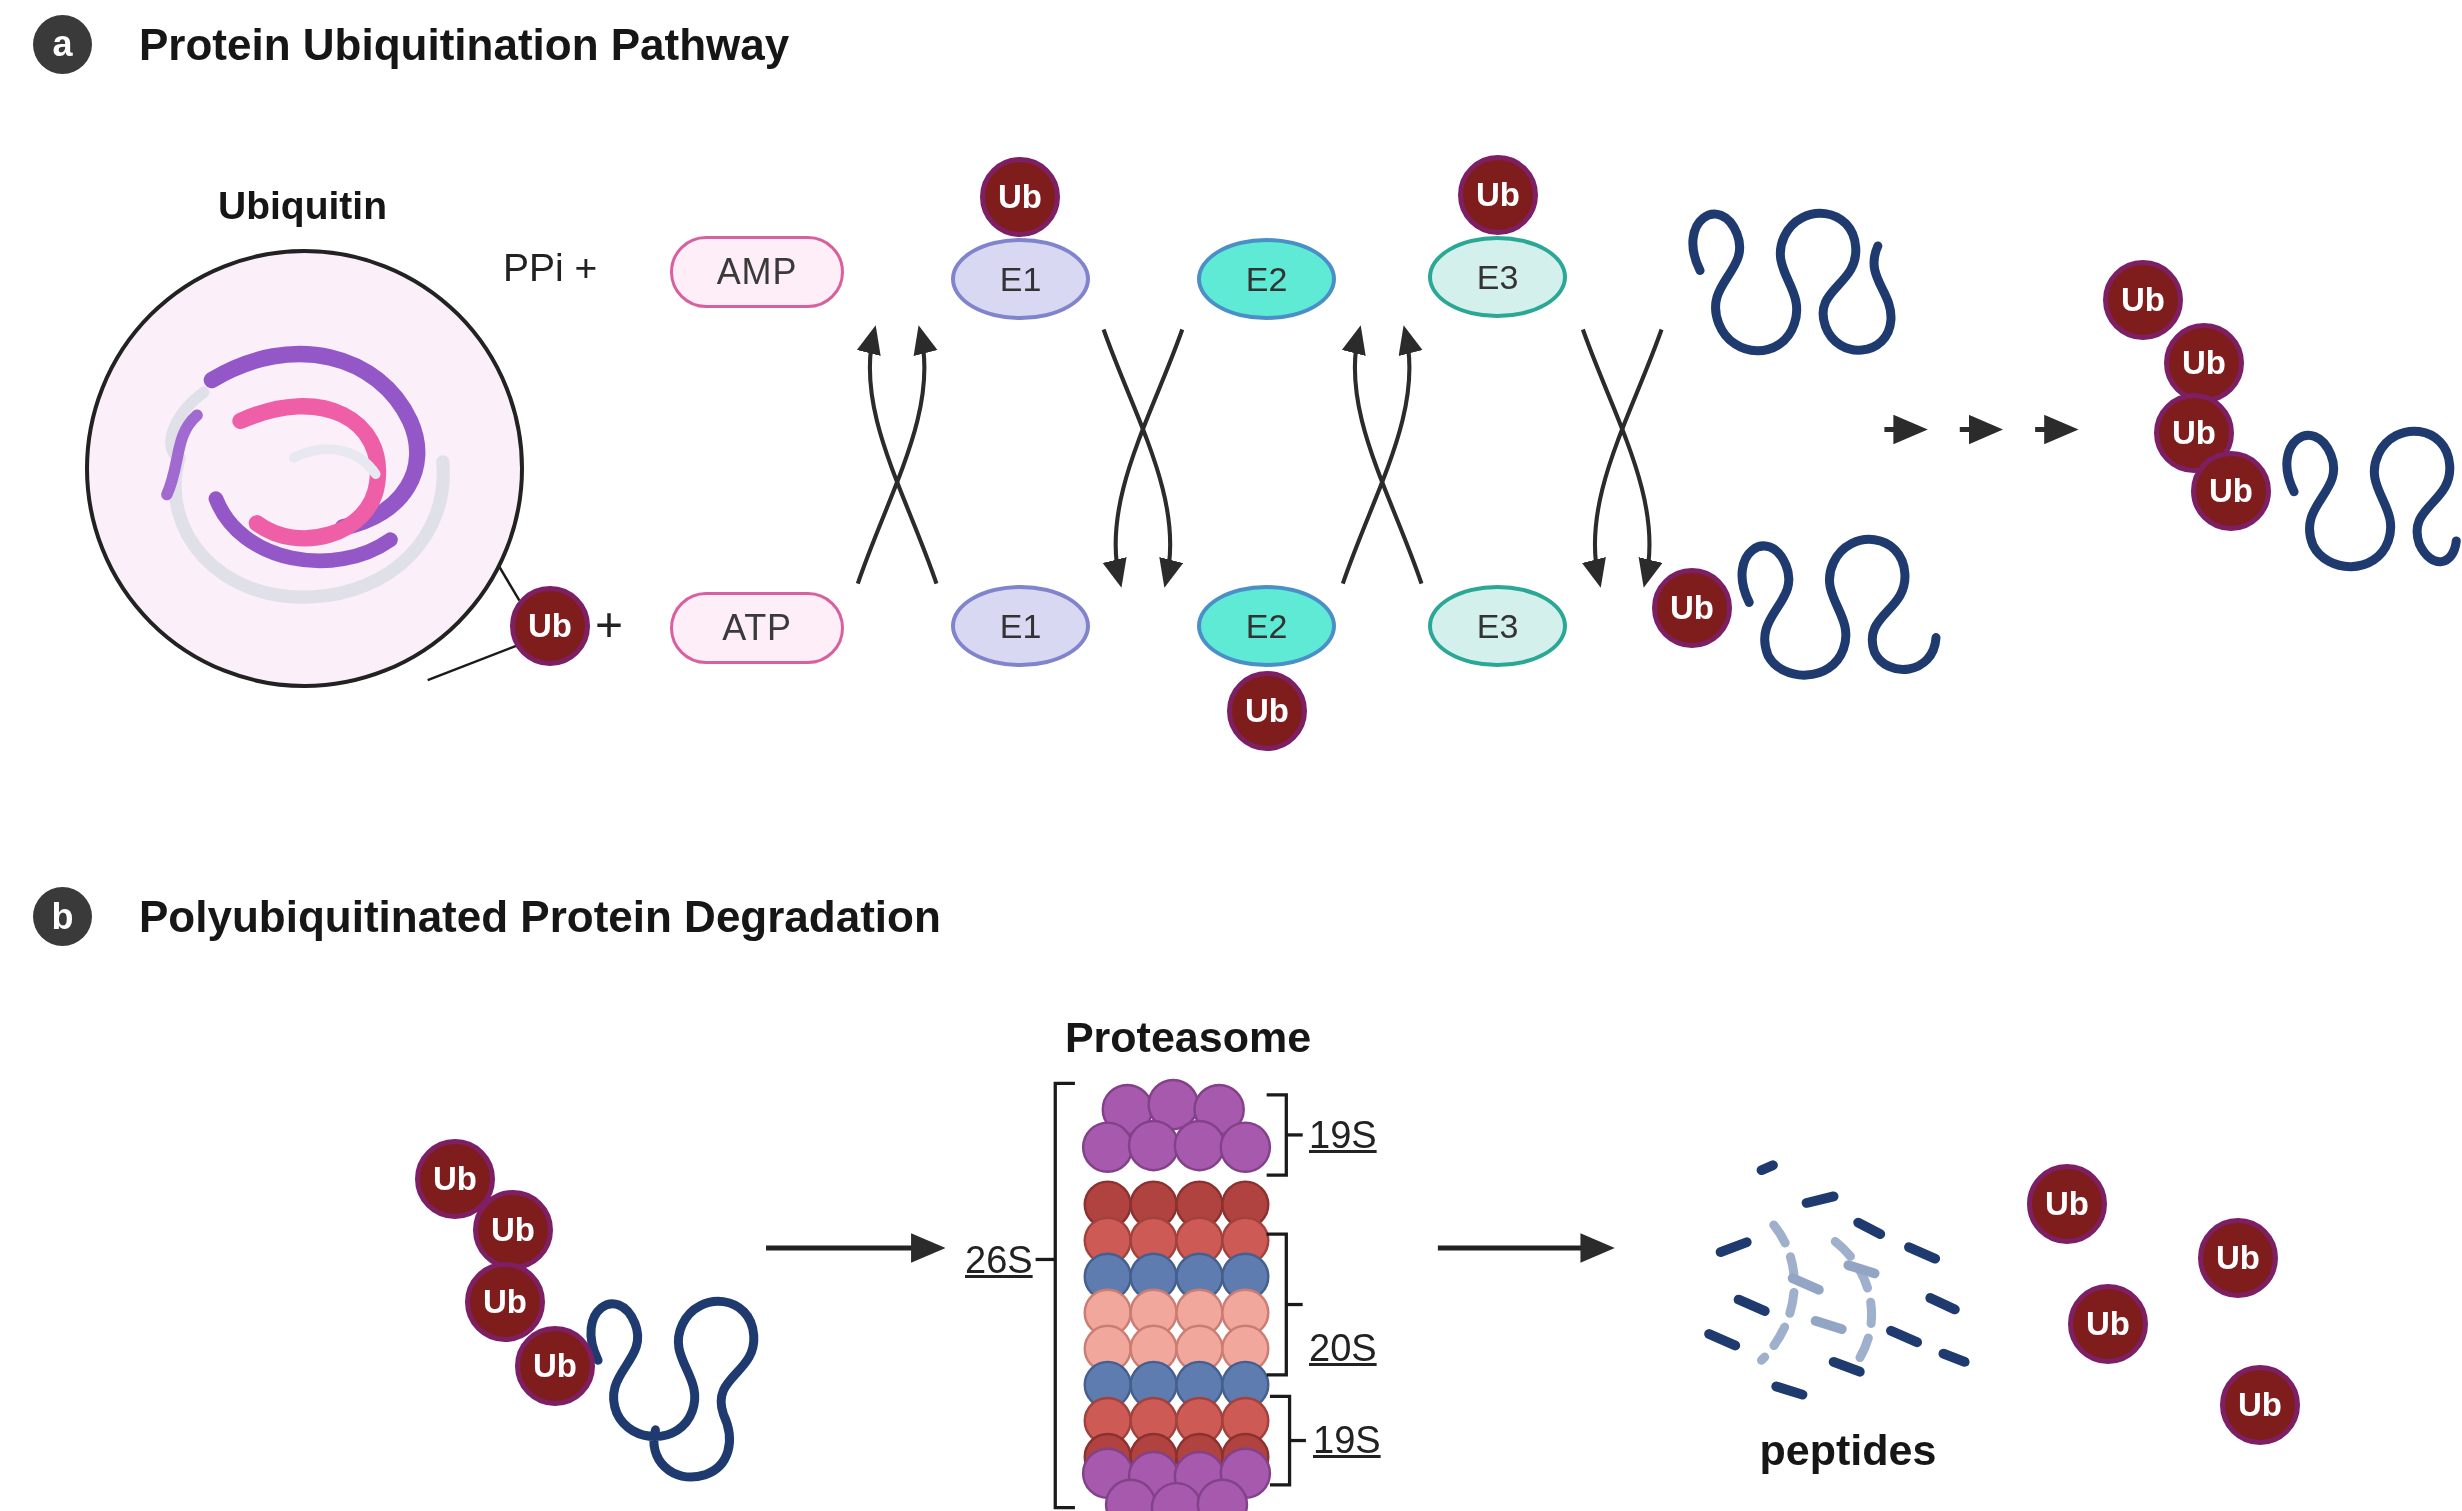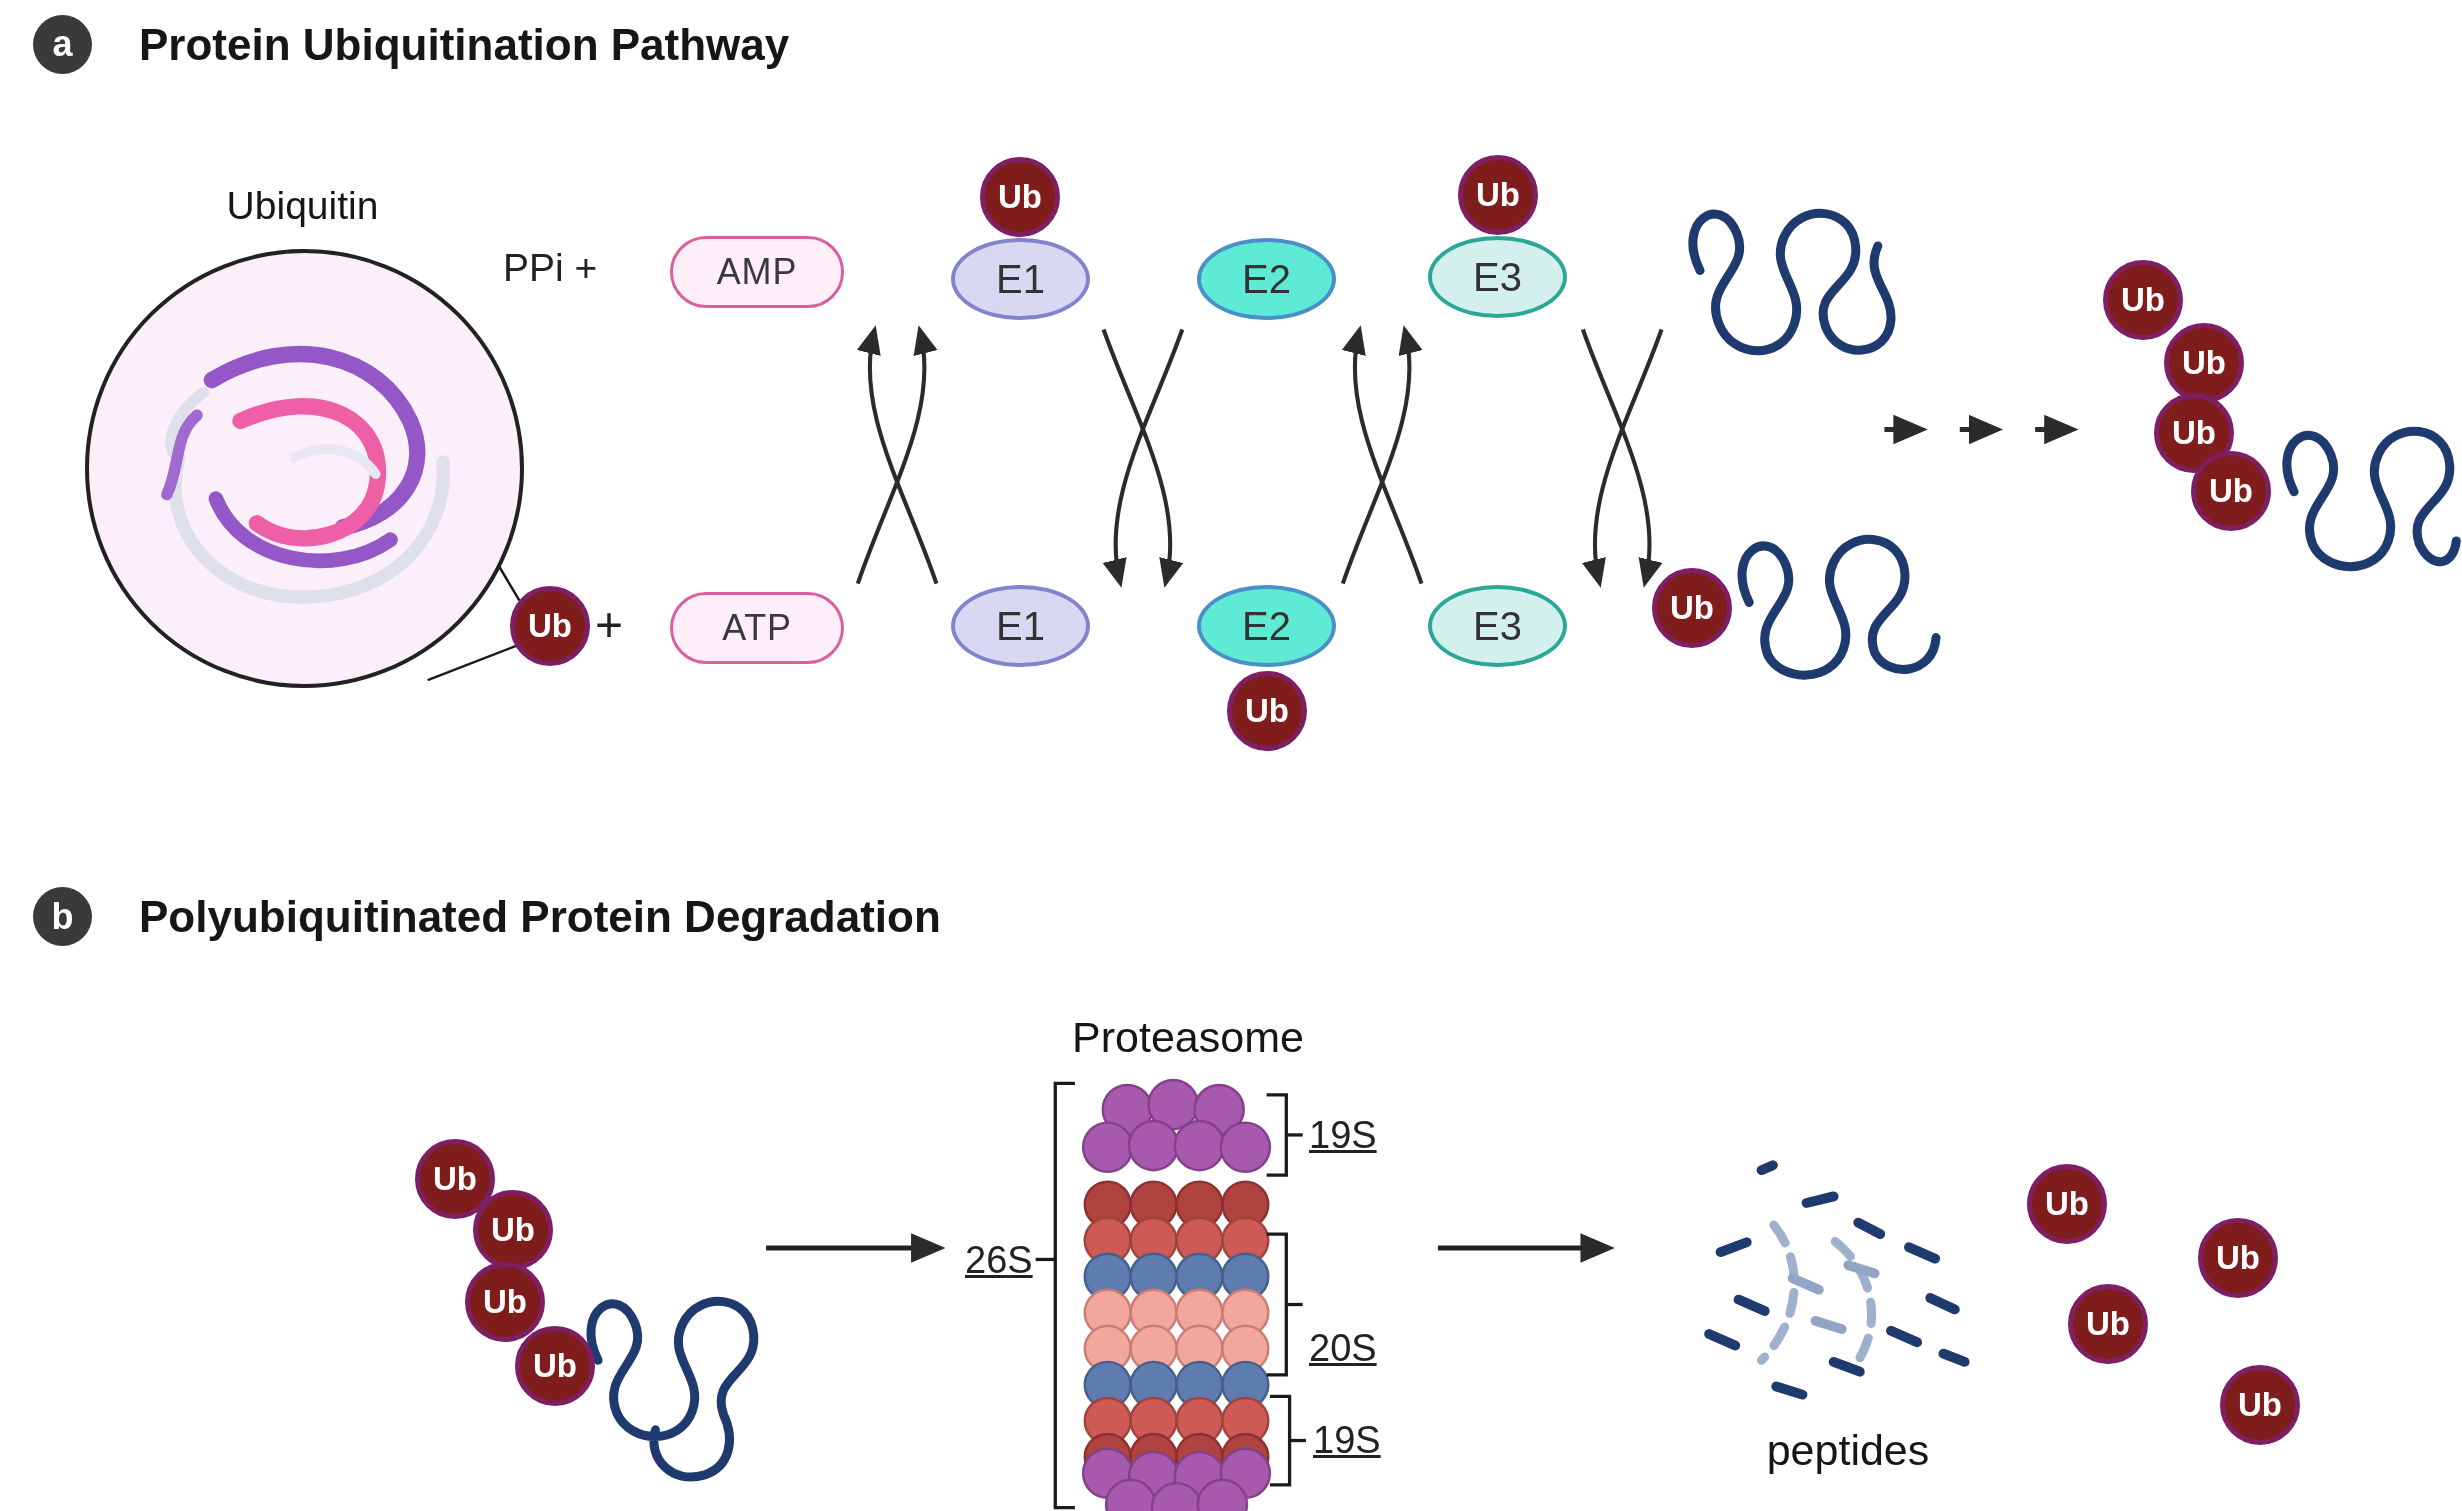--- a/index.html
+++ b/index.html
@@ -15,32 +15,32 @@
   .sec-title{position:absolute;font-size:44px;font-weight:700;color:#161616;z-index:6;white-space:nowrap;}
   .ub{
     position:absolute;box-sizing:border-box;width:80px;height:80px;border-radius:50%;
     background:#7f1d1d;border:5.7px solid #7e1f63;color:#fff;
     display:flex;align-items:center;justify-content:center;
     font-size:33px;font-weight:700;z-index:5;
   }
   .enzyme{
     position:absolute;box-sizing:border-box;width:139px;height:82px;border-radius:50%;
     border:4.1px solid;display:flex;align-items:center;justify-content:center;
-    font-size:40px;color:#333;z-index:4;background:#fff;
+    font-size:34px;color:#333;z-index:4;background:#fff;
   }
   .e1{background:#d9d8f3;border-color:#8084cc;}
   .e2{background:#5eead4;border-color:#4a8fc7;}
   .e3{background:#d3f0ec;border-color:#2aa795;}
   .nuc{
     position:absolute;box-sizing:border-box;width:174px;height:72px;border-radius:36px;
     background:#fdeef7;border:3.3px solid #d8609f;display:flex;align-items:center;justify-content:center;
     font-size:36px;color:#3a3a3a;z-index:4;letter-spacing:0.8px;
   }
   .plain-label{position:absolute;font-size:39px;color:#222;z-index:4;white-space:nowrap;}
-  .bold-label{position:absolute;font-weight:400;color:#161616;z-index:6;text-align:center;}
+  .bold-label{position:absolute;font-weight:700;color:#161616;z-index:6;text-align:center;}
   .bracket-label{position:absolute;font-size:38px;color:#222;z-index:6;white-space:nowrap;text-decoration:underline;}
   .big-circle{
     position:absolute;left:85px;top:249px;width:439px;height:439px;border-radius:50%;
     box-sizing:border-box;border:4.1px solid #222;background:#fbeffa;overflow:hidden;z-index:3;
   }
   #overlay{position:absolute;left:0;top:0;z-index:2;}
 </style>
 </head>
 <body>
 

